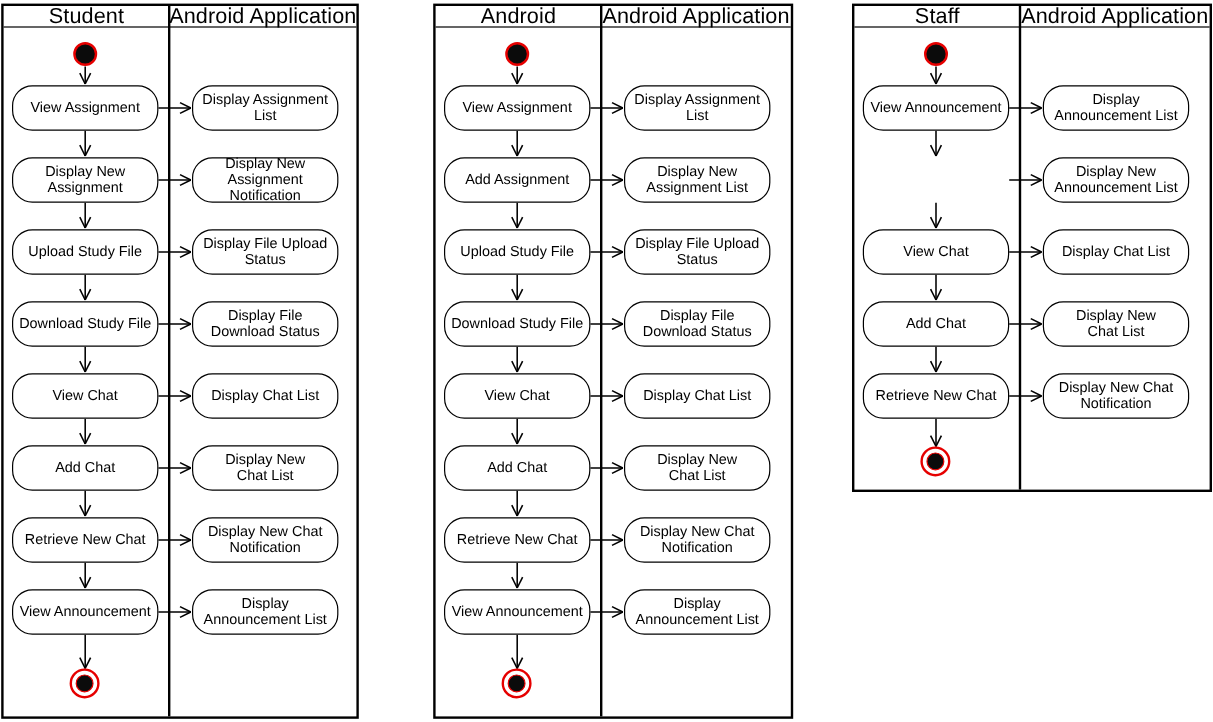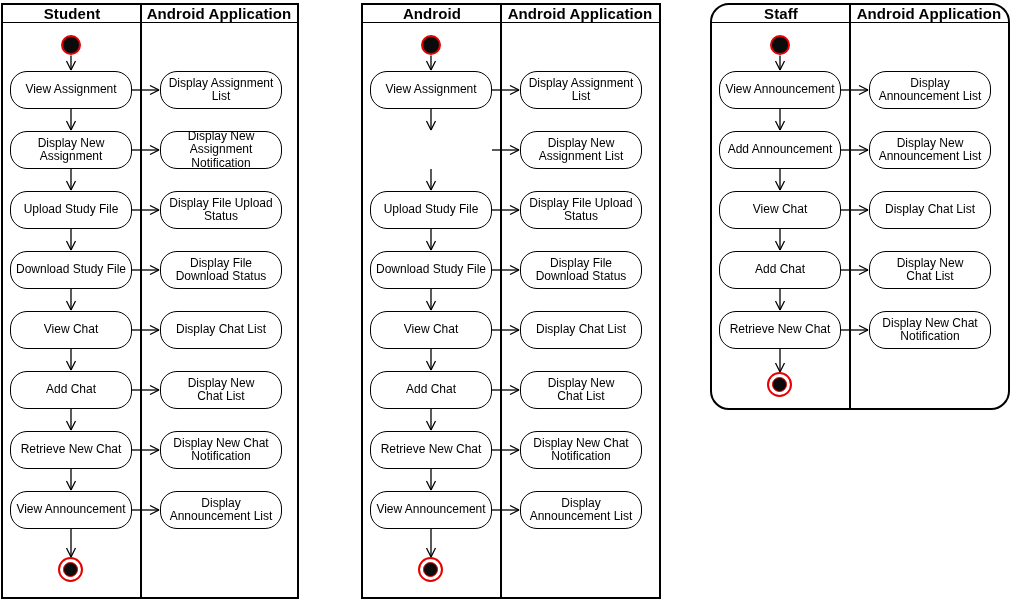--- a/index.html
+++ b/index.html
@@ -10,21 +10,21 @@
   .diagram{
     position:absolute;box-sizing:border-box;background:#fff;
     border:2px solid #000;
   }
   .lanes{
     position:absolute;top:0;left:0;right:0;height:17px;
     border-bottom:1.5px solid #000;display:flex;
   }
   .lane-title{
     display:flex;align-items:center;justify-content:center;
-    font-weight:bold;font-size:15px;letter-spacing:.1px;
+    font-weight:normal;font-size:18px;letter-spacing:.1px;
   }
   .actor-lane{width:138px;flex:none;}
   .app-lane{flex:1;}
   .lane-divider{
     position:absolute;top:0;bottom:0;left:137px;width:1.5px;background:#000;
   }
   .node{
     position:absolute;box-sizing:border-box;
     display:flex;align-items:center;justify-content:center;
     text-align:center;white-space:pre-line;
@@ -265,20 +265,21 @@
         <g>
           <line x1="68" y1="524" x2="68" y2="552" stroke="#000000" stroke-width="1.3"></line>
           <line x1="63.5" y1="543" x2="68" y2="552" stroke="#000000" stroke-width="1.3"></line>
           <line x1="72.5" y1="543" x2="68" y2="552" stroke="#000000" stroke-width="1.3"></line>
         </g>
       </svg>
   <div class="start-node" style="left: 57.5px; top: 29.5px;"></div>
       <div class="node" style="left: 7px; top: 66px; width: 122px; height: 38px;">View Assignment</div>
       <div class="node" style="left: 157px; top: 66px; width: 122px; height: 38px;">Display Assignment
 List</div>
+      <div class="node" style="left: 7px; top: 126px; width: 122px; height: 38px;">Add Assignment</div>
       <div class="node" style="left: 157px; top: 126px; width: 122px; height: 38px;">Display New
 Assignment List</div>
       <div class="node" style="left: 7px; top: 186px; width: 122px; height: 38px;">Upload Study File</div>
       <div class="node" style="left: 157px; top: 186px; width: 122px; height: 38px;">Display File Upload
 Status</div>
       <div class="node" style="left: 7px; top: 246px; width: 122px; height: 38px;">Download Study File</div>
       <div class="node" style="left: 157px; top: 246px; width: 122px; height: 38px;">Display File
 Download Status</div>
       <div class="node" style="left: 7px; top: 306px; width: 122px; height: 38px;">View Chat</div>
       <div class="node" style="left: 157px; top: 306px; width: 122px; height: 38px;">Display Chat List</div>
@@ -289,21 +290,21 @@
       <div class="node" style="left: 157px; top: 426px; width: 122px; height: 38px;">Display New Chat
 Notification</div>
       <div class="node" style="left: 7px; top: 486px; width: 122px; height: 38px;">View Announcement</div>
       <div class="node" style="left: 157px; top: 486px; width: 122px; height: 38px;">Display
 Announcement List</div>
       <div class="end-node" style="left: 55px; top: 552px;">
         <div class="end-core"></div>
       </div>
     </section>
 
-  <section class="diagram" style="left: 710px; top: 3px; width: 300px; height: 407px; border-radius: 19px;">
+  <section class="diagram" style="left: 710px; top: 3px; width: 300px; height: 407px;">
     <div class="lane-divider"></div>
     <header class="lanes">
       <div class="lane-title actor-lane">Staff</div>
       <div class="lane-title app-lane">Android Application</div>
     </header>
     <svg class="flows" width="296" height="403" viewBox="0 0 296 403">
         <g>
           <line x1="68" y1="50.5" x2="68" y2="65" stroke="#000000" stroke-width="1.3"></line>
           <line x1="63.5" y1="56" x2="68" y2="65" stroke="#000000" stroke-width="1.3"></line>
           <line x1="72.5" y1="56" x2="68" y2="65" stroke="#000000" stroke-width="1.3"></line>
@@ -356,21 +357,20 @@
         <g>
           <line x1="68" y1="344" x2="68" y2="367" stroke="#000000" stroke-width="1.3"></line>
           <line x1="63.5" y1="358" x2="68" y2="367" stroke="#000000" stroke-width="1.3"></line>
           <line x1="72.5" y1="358" x2="68" y2="367" stroke="#000000" stroke-width="1.3"></line>
         </g>
       </svg>
   <div class="start-node" style="left: 57.5px; top: 29.5px;"></div>
       <div class="node" style="left: 7px; top: 66px; width: 122px; height: 38px;">View Announcement</div>
       <div class="node" style="left: 157px; top: 66px; width: 122px; height: 38px;">Display
 Announcement List</div>
-      <div class="node" style="left: 7px; top: 126px; width: 122px; height: 38px;">Add Announcement</div>
       <div class="node" style="left: 157px; top: 126px; width: 122px; height: 38px;">Display New
 Announcement List</div>
       <div class="node" style="left: 7px; top: 186px; width: 122px; height: 38px;">View Chat</div>
       <div class="node" style="left: 157px; top: 186px; width: 122px; height: 38px;">Display Chat List</div>
       <div class="node" style="left: 7px; top: 246px; width: 122px; height: 38px;">Add Chat</div>
       <div class="node" style="left: 157px; top: 246px; width: 122px; height: 38px;">Display New
 Chat List</div>
       <div class="node" style="left: 7px; top: 306px; width: 122px; height: 38px;">Retrieve New Chat</div>
       <div class="node" style="left: 157px; top: 306px; width: 122px; height: 38px;">Display New Chat
 Notification</div>

